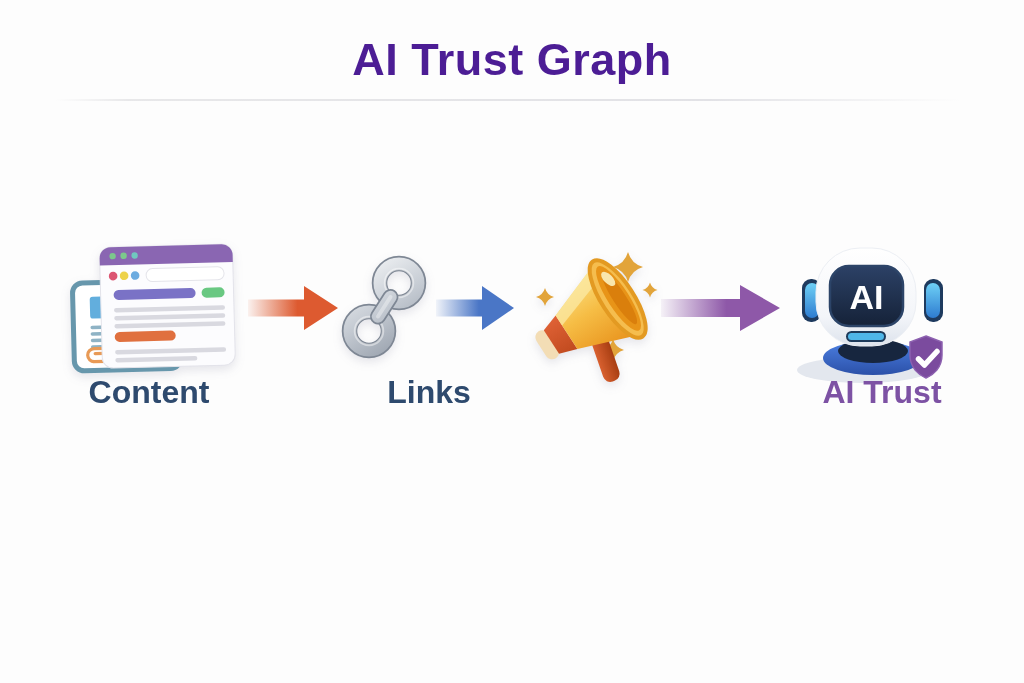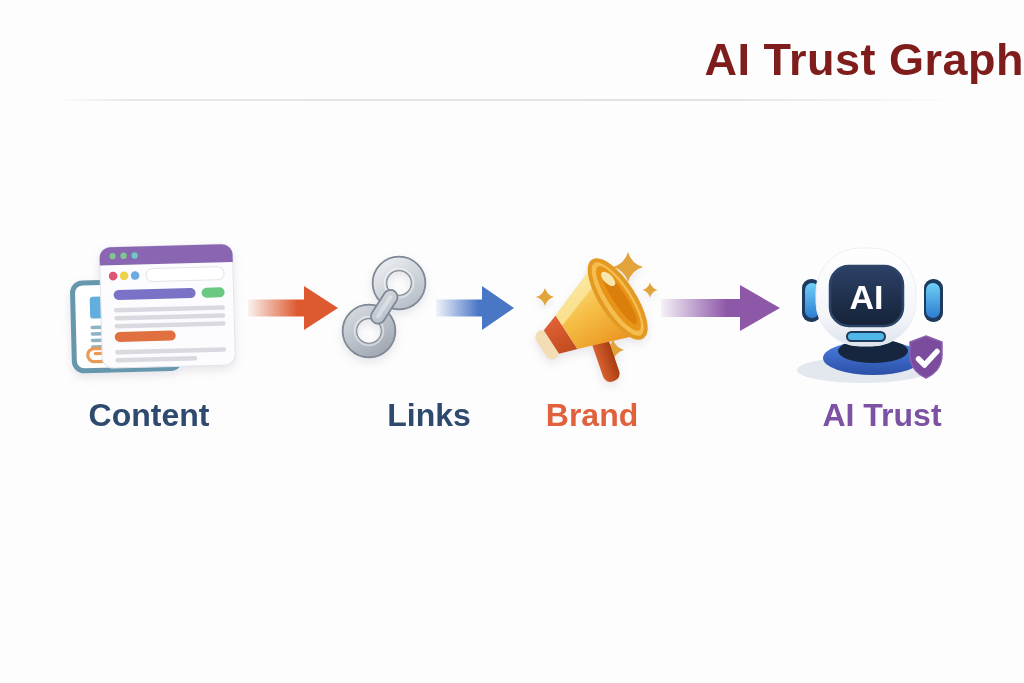--- a/index.html
+++ b/index.html
@@ -28,33 +28,33 @@
     left: 56px;
     width: 905px;
     height: 2px;
     background: linear-gradient(90deg, rgba(228,228,230,0) 0%, rgba(228,228,230,0.85) 8%, #e2e2e6 72%, rgba(228,228,230,0) 100%);
   }
   .icon-svg { position: absolute; }
   .soft-shadow { filter: drop-shadow(0 4px 5px rgba(70,70,110,0.13)); }
   .arrow { position: absolute; }
   .node-label {
     position: absolute;
-    top: 397px;
+    top: 374px;
     transform: translateX(-50%);
     font-size: 32px;
     font-weight: bold;
     white-space: nowrap;
   }
 </style>
 </head>
 <body>
 
 <div class="canvas" style="background-color: rgb(253, 253, 253);">
 
-  <h1 class="page-title" style="color: #7f1d1d; text-align: right;">AI Trust Graph</h1>
+  <h1 class="page-title" style="color: #4c1d95;">AI Trust Graph</h1>
 
   <div class="divider"></div>
 
   <svg class="icon-svg soft-shadow" style="left:60px; top:229px;" width="182" height="150" viewBox="0 0 182 150">
     <g transform="rotate(-1.5 95 80)">
       <g>
         <rect x="13" y="52" width="106" height="88" rx="10" fill="#ffffff" stroke="#6797ac" stroke-width="5"></rect>
         <rect x="30" y="66" width="34" height="22" rx="3" fill="#62aedd"></rect>
         <rect x="30" y="95" width="36" height="3.6" rx="1.8" fill="#8fb3c5"></rect>
         <rect x="30" y="101.5" width="36" height="3.6" rx="1.8" fill="#8fb3c5"></rect>
@@ -213,16 +213,15 @@
     <text x="81.5" y="81" font-size="34" font-weight="bold" fill="#ffffff" text-anchor="middle" font-family="Liberation Sans, DejaVu Sans, sans-serif">AI</text>
     <rect x="62" y="104" width="38" height="9" rx="4.5" fill="#4fb6e8" stroke="#1d3a5a" stroke-width="2"></rect>
     <g>
       <path d="M141 108 l16 6 v13 c0 13 -9 20 -16 23 c-7 -3 -16 -10 -16 -23 v-13 z" fill="#7b4b9e" stroke="#8d61b0" stroke-width="1.5"></path>
       <path d="M133.5 131 l6 6 l12.5 -13.5" stroke="#ffffff" stroke-width="5.5" fill="none" stroke-linecap="round" stroke-linejoin="round"></path>
     </g>
   </svg>
 
   <div class="node-label" style="left: 149px; color: rgb(46, 74, 110);">Content</div>
   <div class="node-label" style="left: 385px; color: rgb(46, 74, 110); margin-left: 44px;">Links</div>
-  <div class="node-label" style="left: 592px; color: rgb(224, 97, 60);">Brand</div>
   <div class="node-label" style="left: 866px; color: rgb(125, 82, 164); margin-left: 16px;">AI Trust</div>
 
 </div>
 
 </body></html>

